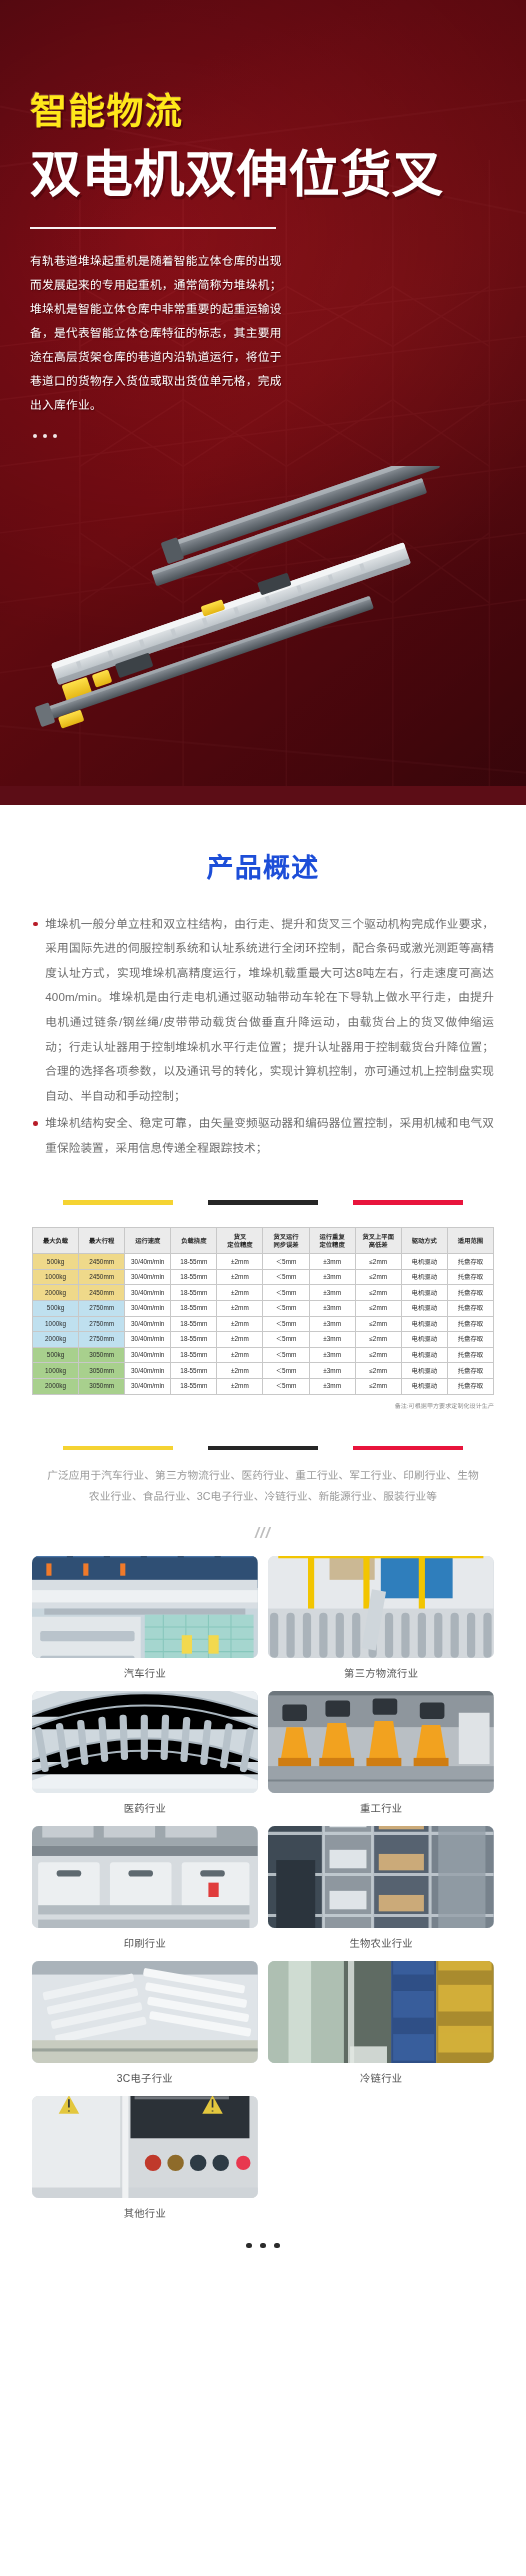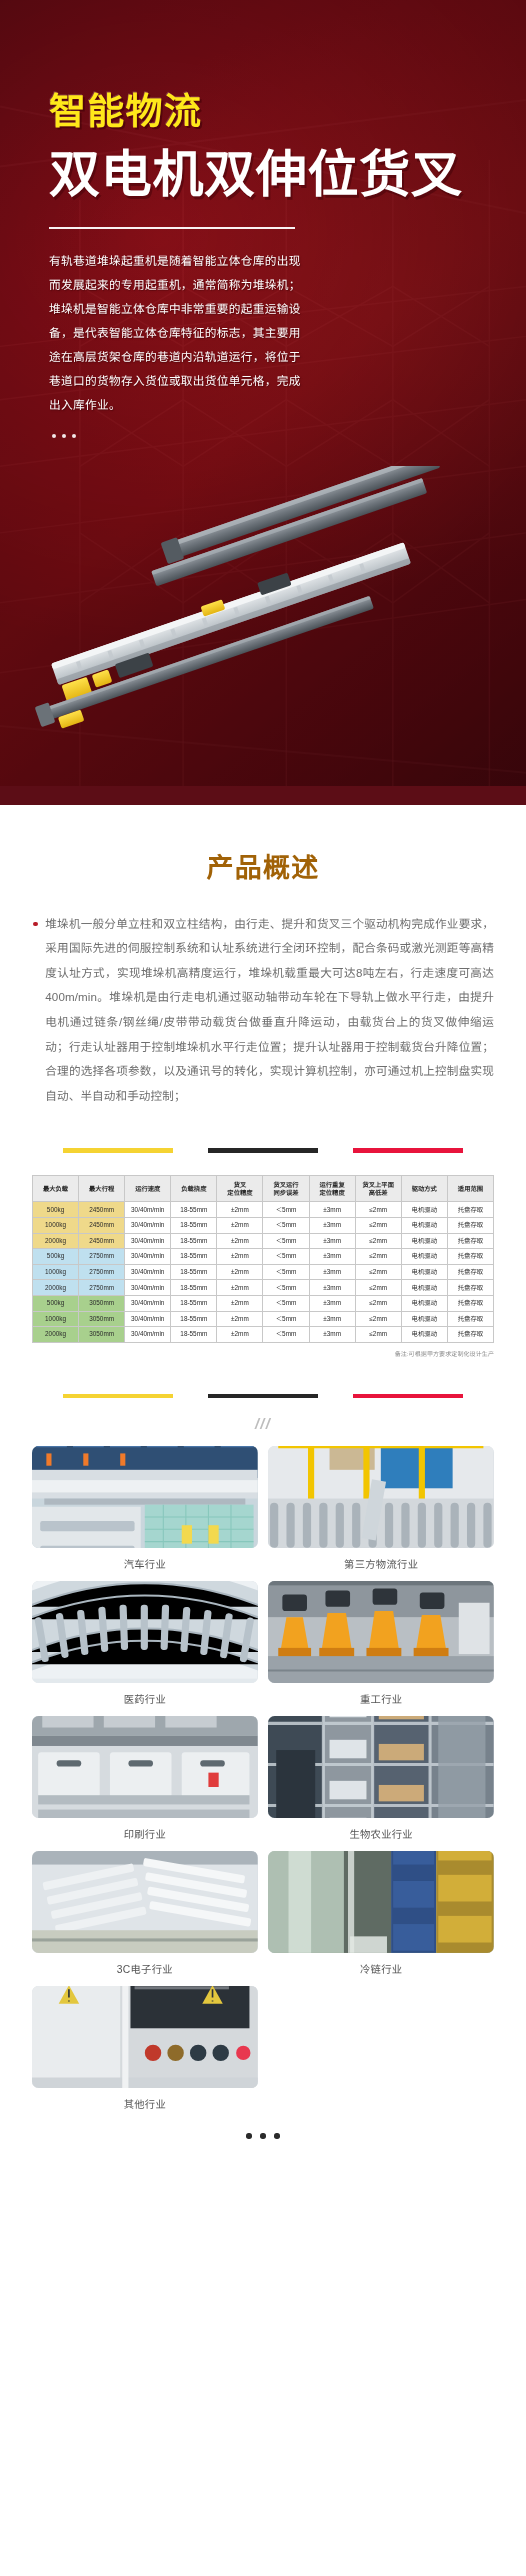--- a/index.html
+++ b/index.html
@@ -25,21 +25,21 @@
   }
   
   .hero-truss { position:absolute; inset:0; opacity:.30; }
   .hero-truss svg { display:block; width:100%; height:100%; }
   .hero-vignette {
     position:absolute; inset:0;
     background:radial-gradient(ellipse 466px 413px at 30% 30%, rgba(150,20,30,.35) 0%, rgba(60,6,12,.55) 100%);
     mix-blend-mode:multiply;
   }
 
-  .hero-inner { position:absolute; inset:0; padding:93px 0 8px 30px;margin-left:19px; }
+  .hero-inner { position:absolute; inset:0; padding:93px 0 8px 30px; }
 
   .title-top {
     font-size:37px; font-weight:bold; letter-spacing:1.3px; line-height:1.05;
     color:#ffe81a;
     text-shadow: 2px 2px 0 rgba(60,0,6,.55), -0.7px -0.7px 0 rgba(255,255,255,.18);
   }
   .title-main {
     margin-top:14.7px;
     font-size:51px; font-weight:bold; letter-spacing:0.7px; line-height:1.08;
     color:#ffffff;
@@ -65,21 +65,21 @@
   .hero-art { position:absolute; left:12px; bottom:40px; width:506px; height:280px; }
   .hero-art svg { display:block; width:100%; height:100%; }
 
   
   .dark-band { height:18.7px; background:#5c0d16; }
 
   
   .section { padding:0 32px; }
   .sec-title {
     text-align:center;
-    font-size:27px; font-weight:bold; color:#a16207;
+    font-size:27px; font-weight:bold; color:#1d4ed8;
     letter-spacing:1.3px;
   }
   .sec-title-big { font-size:28px; }
 
   .tri-rule {
     display:flex; justify-content:center; gap:35px;
     margin:0 auto; padding:0;
   }
   .tri-rule span { display:block; width:110px; height:4.7px; }
   .tri-rule .r-y { background:#f5d332; }
@@ -288,20 +288,21 @@
       </div>
     </div>
   </section>
 
   <div class="dark-band"></div>
 
   <section class="section" style="padding-top:41px;">
     <h2 class="sec-title">产品概述</h2>
     <ul class="ov-list">
       <li>堆垛机一般分单立柱和双立柱结构，由行走、提升和货叉三个驱动机构完成作业要求，采用国际先进的伺服控制系统和认址系统进行全闭环控制，配合条码或激光测距等高精度认址方式，实现堆垛机高精度运行，堆垛机载重最大可达8吨左右，行走速度可高达400m/min。堆垛机是由行走电机通过驱动轴带动车轮在下导轨上做水平行走，由提升电机通过链条/钢丝绳/皮带带动载货台做垂直升降运动，由载货台上的货叉做伸缩运动；行走认址器用于控制堆垛机水平行走位置；提升认址器用于控制载货台升降位置；合理的选择各项参数，以及通讯号的转化，实现计算机控制，亦可通过机上控制盘实现自动、半自动和手动控制；</li>
+      <li>堆垛机结构安全、稳定可靠，由矢量变频驱动器和编码器位置控制，采用机械和电气双重保险装置，采用信息传递全程跟踪技术；</li>
     </ul>
   </section>
 
   <section class="section" style="padding-top:37px;">
     <div class="tri-rule">
       <span class="r-y"></span>
       <span class="r-k"></span>
       <span class="r-r"></span>
     </div>
 
@@ -436,20 +437,21 @@
     </div>
   </section>
 
   <section class="section" style="padding-top:36px;">
     <div class="tri-rule">
       <span class="r-y"></span>
       <span class="r-k"></span>
       <span class="r-r"></span>
     </div>
 
+    <p class="cases-desc">广泛应用于汽车行业、第三方物流行业、医药行业、重工行业、军工行业、印刷行业、生物农业行业、食品行业、3C电子行业、冷链行业、新能源行业、服装行业等</p>
     <div class="slashes">///</div>
 
     <div class="grid">
 
       <div class="card">
         <div class="thumb">
           <svg viewBox="0 0 220 153" preserveAspectRatio="xMidYMid slice">
             <rect width="220" height="153" fill="#c9d6dd"></rect>
             <rect y="0" width="220" height="58" fill="#2f4f74"></rect>
             <g fill="#4a76a8">

